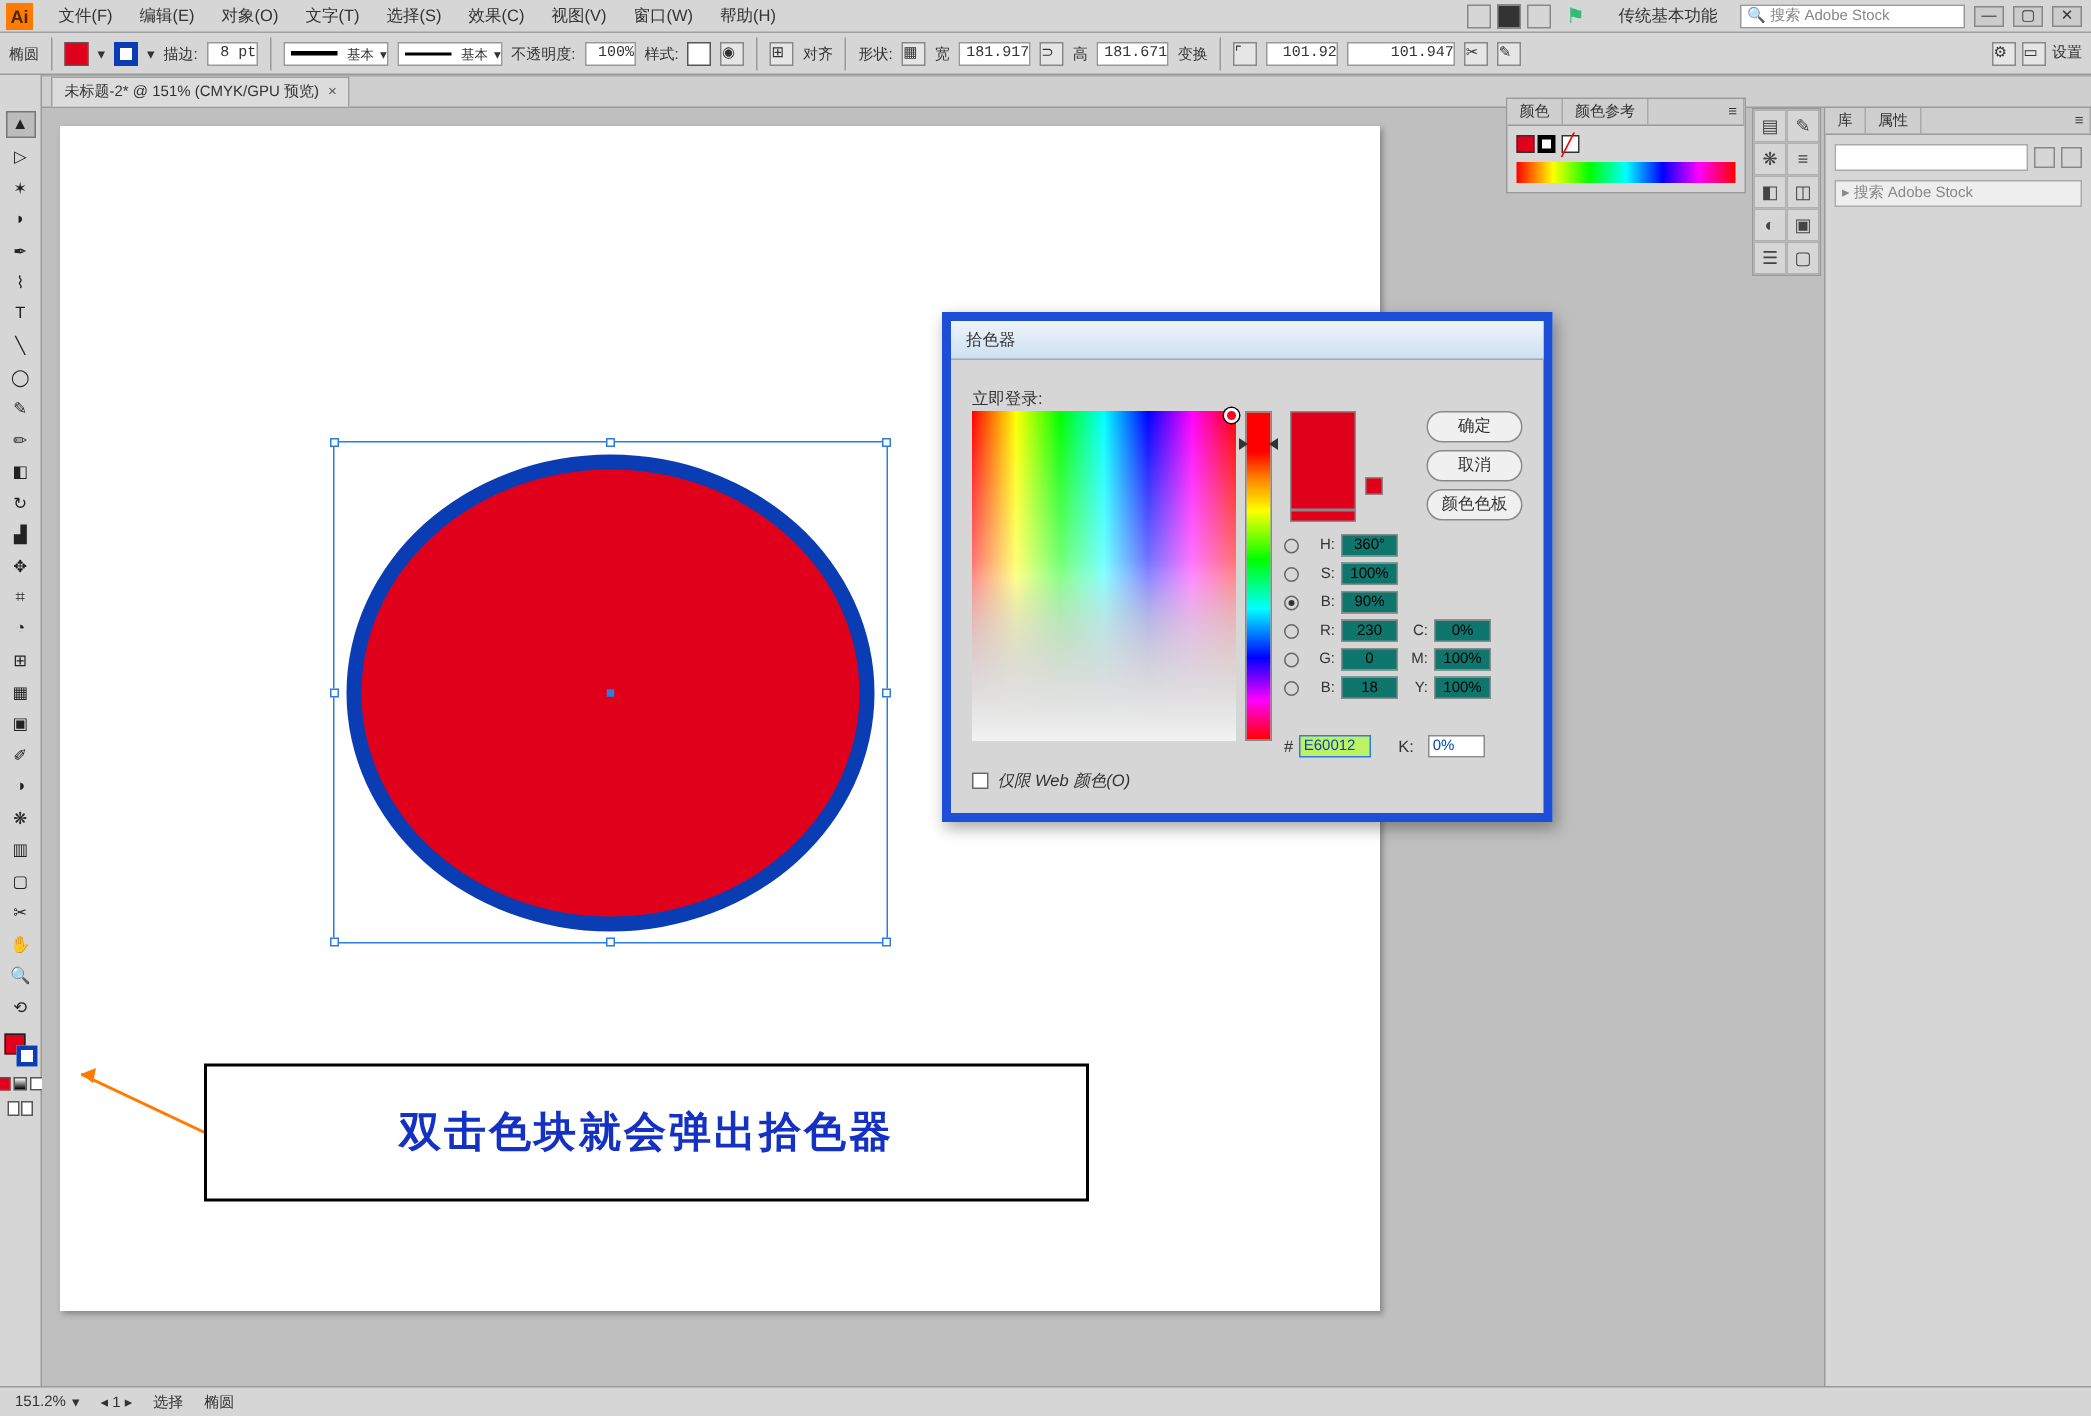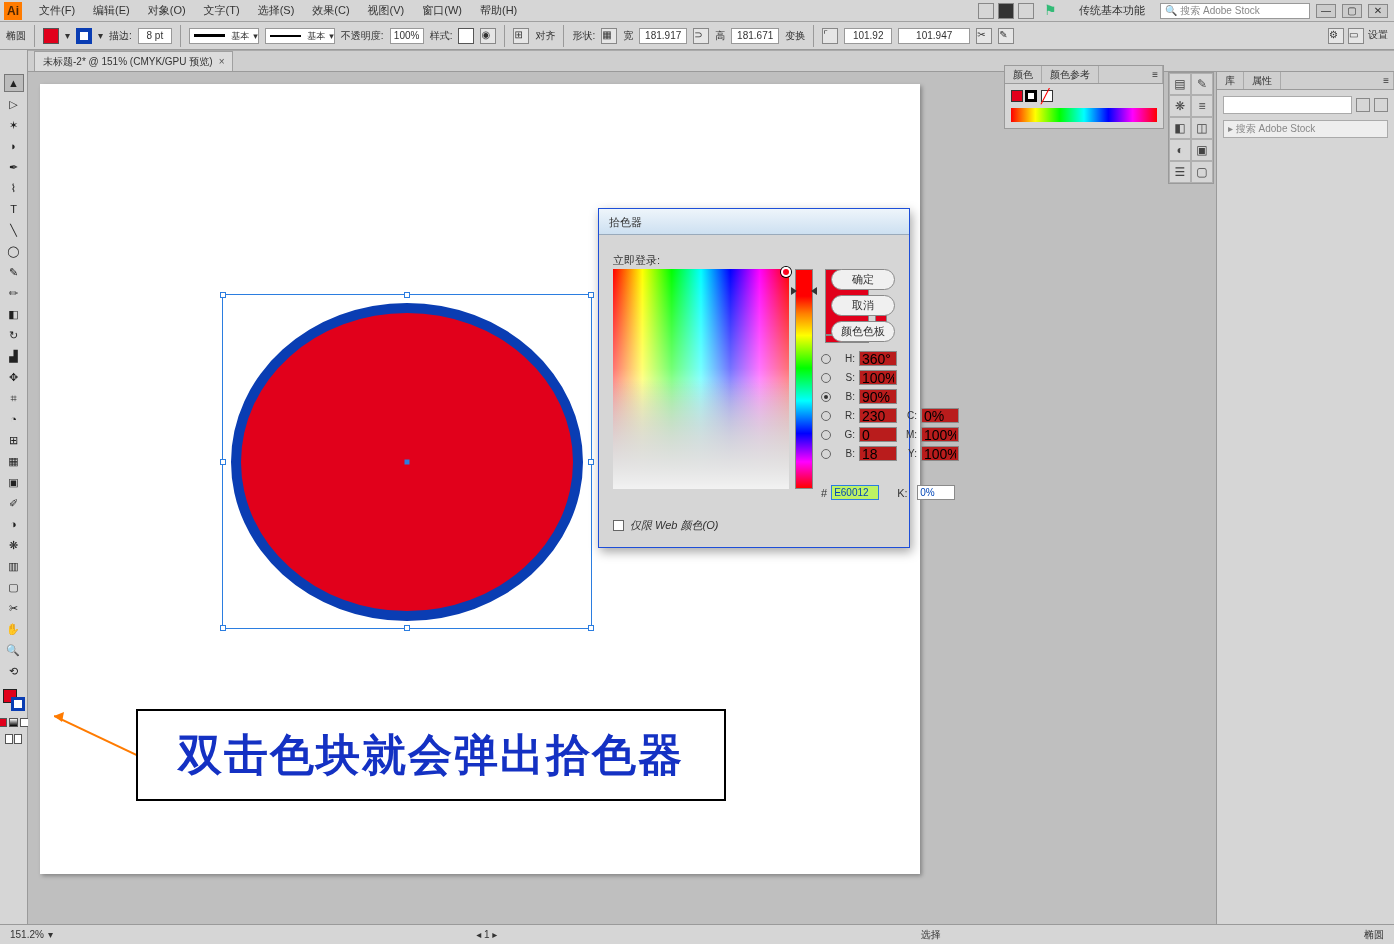--- a/index.html
+++ b/index.html
@@ -9,21 +9,21 @@
 .menu-bar { position: absolute; left: 0; top: 0; width: 100%; height: 22px; background: #d6d6d6; border-bottom: 1px solid #a0a0a0; display: flex; align-items: center; padding-left: 4px; }
 .ai-logo { width: 18px; height: 18px; background: #ff7b00; color: #4b2500; font-weight: bold; font-size: 12px; text-align: center; line-height: 18px; margin-right: 8px; }
 .menu-item { padding: 0 9px; white-space: nowrap; font-size: 11px; }
 .menu-bar .right { margin-left: auto; display: flex; align-items: center; gap: 6px; padding-right: 6px; }
 .win-btn { width: 20px; height: 14px; background: #ccc; border: 1px solid #888; text-align: center; line-height: 12px; font-size: 10px; }
 .search-box { width: 150px; height: 16px; background: #fff; border: 1px solid #999; font-size: 10px; color: #888; padding: 0 4px; line-height: 14px; }
 
 
 .ctrl-bar { position: absolute; left: 0; top: 22px; width: 100%; height: 28px; background: #d6d6d6; border-bottom: 1px solid #9a9a9a; display: flex; align-items: center; padding: 0 6px; gap: 6px; font-size: 10px; color: #333; }
 .ctrl-bar .swatch { width: 16px; height: 16px; border: 1px solid #555; }
-.ctrl-bar .mini-input { width: 34px; height: 16px; background: #fff; border: 1px solid #999; font-size: 10px; text-align: center; line-height: 14px; }
+.ctrl-bar .mini-input { width: 34px; height: 16px; background: #fff; border: 1px solid #999; font-size: 10px; text-align: right; line-height: 14px; font-family: Liberation Mono, monospace; }
 .ctrl-bar .sep { width: 1px; height: 22px; background: #9a9a9a; margin: 0 2px; }
 .ctrl-bar .drop { width: 60px; height: 16px; background: #fff; border: 1px solid #999; font-size: 9px; line-height: 14px; padding-left: 2px; }
 .ctrl-bar .ico { width: 16px; height: 16px; border: 1px solid #888; background: #e6e6e6; }
 .ctrl-far-right { margin-left: auto; display: flex; gap: 4px; }
 
 
 .doc-tab-bar { position: absolute; left: 28px; top: 50px; right: 0; height: 22px; background: #cfcfcf; border-top: 1px solid #aaa; border-bottom: 1px solid #9a9a9a; display: flex; align-items: center; padding-left: 6px; }
 .doc-tab { height: 20px; background: #dcdcdc; border: 1px solid #a0a0a0; border-bottom: none; padding: 0 8px; line-height: 20px; font-size: 10px; display: flex; align-items: center; gap: 6px; }
 .doc-tab .close { font-size: 10px; color: #555; }
 
@@ -45,24 +45,24 @@
 
 
 .sel-box { position: absolute; left: 182px; top: 210px; width: 370px; height: 335px; border: 1px solid #2b7de0; }
 .handle { position: absolute; width: 6px; height: 6px; border: 1px solid #2b7de0; background: #fff; transform: translate(-50%,-50%); }
 .ellipse { position: absolute; left: 50%; top: 50%; width: 352px; height: 318px; transform: translate(-50%,-50%); border-radius: 50%; background: #e1001b; border: 10px solid #0a3db3; }
 .center-mark { position: absolute; left: 50%; top: 50%; width: 5px; height: 5px; background: #2b7de0; transform: translate(-50%,-50%); }
 
 
 .callout-arrow { position: absolute; left: 14px; top: 628px; width: 120px; height: 60px; }
 .callout-box { position: absolute; left: 96px; top: 625px; width: 590px; height: 92px; border: 2px solid #000; background: #fff; display: flex; align-items: center; justify-content: center; }
-.callout-box span { font-size: 44px; font-weight: 600; color: #1431c3; letter-spacing: 2px; font-family: "SimSun","Microsoft YaHei",serif; }
-
-
-.dialog { position: absolute; left: 598px; top: 208px; width: 312px; height: 340px; background: #d6d6d6; border: 1px solid #1d4ed8; box-shadow: 2px 4px 10px rgba(0,0,0,0.35); }
+.callout-box span { font-size: 28px; font-weight: 600; color: #1431c3; letter-spacing: 2px; font-family: "SimSun","Microsoft YaHei",serif; }
+
+
+.dialog { position: absolute; left: 628px; top: 208px; width: 407px; height: 340px; background: #d6d6d6; border: 6px solid #1d4ed8; box-shadow: 2px 4px 10px rgba(0,0,0,0.35); }
 .dialog-title { height: 26px; background: linear-gradient(#eef5fb,#cde0f1); border-bottom: 1px solid #9ab; padding: 0 10px; line-height: 26px; font-size: 11px; }
 .dialog-sub { position: absolute; left: 14px; top: 44px; font-size: 11px; color: #333; }
 .spectrum { position: absolute; left: 14px; top: 60px; width: 176px; height: 220px; background:
  linear-gradient(to top, #808080, rgba(128,128,128,0) 50%),
  linear-gradient(to top, rgba(255,255,255,0), #ffffff 0%, rgba(255,255,255,0) 100%),
  linear-gradient(to right, #ff0000,#ffff00,#00ff00,#00ffff,#0000ff,#ff00ff,#ff0000);
 }
 .spectrum::after { content: ""; position: absolute; inset: 0; background: linear-gradient(to top, rgba(255,255,255,0.9), rgba(255,255,255,0) 55%); }
 .spectrum .marker { position: absolute; right: -2px; top: -2px; width: 10px; height: 10px; border: 2px solid #fff; border-radius: 50%; box-shadow: 0 0 0 1px #000; }
 .hue-bar { position: absolute; left: 196px; top: 60px; width: 18px; height: 220px; background: linear-gradient(to bottom, #ff0000 0%, #ff0000 12%, #ff8000 20%, #ffff00 30%, #00ff00 45%, #00ffff 60%, #0000ff 75%, #ff00ff 88%, #ff0000 100%); border: 1px solid #888; }
@@ -70,21 +70,21 @@
 .hue-ptr::before, .hue-ptr::after { content: ""; width: 0; height: 0; border-top: 4px solid transparent; border-bottom: 4px solid transparent; }
 .hue-ptr::before { border-left: 6px solid #333; }
 .hue-ptr::after { border-right: 6px solid #333; }
 .preview-big { position: absolute; left: 226px; top: 60px; width: 44px; height: 66px; background: #e1001b; border: 1px solid #888; }
 .preview-prev { position: absolute; left: 226px; top: 126px; width: 44px; height: 8px; background: #e1001b; border: 1px solid #888; }
 .warn-ico { position: absolute; left: 276px; top: 104px; width: 12px; height: 12px; background: #e1001b; border: 1px solid #888; }
 .dlg-btn { position: absolute; right: 14px; width: 64px; height: 21px; background: #f0f0f0; border: 1px solid #8a8a8a; border-radius: 12px; font-size: 11px; text-align: center; line-height: 19px; }
 .fields { position: absolute; left: 222px; top: 142px; width: 160px; }
 .frow { display: flex; align-items: center; gap: 4px; margin-bottom: 4px; }
 .frow label { font-size: 10px; color: #333; width: 20px; text-align: right; }
-.frow input { width: 38px; height: 15px; border: 1px solid #8a8a8a; font-size: 14px; padding: 0 2px; background: #b91c1c; }
+.frow input { width: 38px; height: 15px; border: 1px solid #8a8a8a; font-size: 10px; padding: 0 2px; background: #0f766e; text-align: center; }
 .frow .radio { width: 10px; height: 10px; border: 1px solid #666; border-radius: 50%; }
 .frow .radio.on::after { content: ""; display: block; width: 4px; height: 4px; background: #333; border-radius: 50%; margin: 2px; }
 .hex-row { position: absolute; left: 222px; top: 276px; display: flex; align-items: center; gap: 4px; }
 .hex-row input { width: 48px; height: 15px; border: 1px solid #2b7de0; background: #bef264; font-size: 10px; padding: 0 2px; color: #0046b8; }
 .dlg-check { position: absolute; left: 14px; bottom: 14px; display: flex; align-items: center; gap: 6px; font-size: 11px; font-style: italic; }
 .dlg-check .box { width: 11px; height: 11px; border: 1px solid #666; background: #fff; }
 
 
 .right-dock { position: absolute; right: 230px; top: 72px; width: 160px; background: #d6d6d6; border: 1px solid #9a9a9a; }
 .panel-tabs { display: flex; background: #cfcfcf; border-bottom: 1px solid #9a9a9a; height: 18px; }
@@ -101,21 +101,21 @@
 .lib-pane { position: absolute; right: 0; top: 72px; width: 178px; bottom: 20px; background: #d6d6d6; border-left: 1px solid #9a9a9a; }
 .lib-tabs { display: flex; background: #cfcfcf; border-bottom: 1px solid #9a9a9a; height: 18px; font-size: 10px; }
 .lib-tabs span { padding: 0 8px; line-height: 18px; border-right: 1px solid #aaa; }
 .lib-search { margin: 6px; height: 18px; border: 1px solid #aaa; background: #eee; font-size: 10px; color: #888; padding: 0 4px; line-height: 16px; }
 .lib-msg { position: absolute; left: 0; right: 0; top: 50%; transform: translateY(-50%); text-align: center; color: #8a8a8a; font-size: 10px; line-height: 1.5; padding: 0 10px; }
 .lib-link { margin-top: 10px; color: #4a6fbf; text-decoration: underline; font-size: 10px; }
 .cloud-ico { width: 36px; height: 28px; border: 2px solid #9a9a9a; border-radius: 50%; margin: 0 auto 10px; position: relative; }
 .cloud-ico::after { content: "✕"; position: absolute; right: -4px; bottom: -4px; font-size: 12px; color: #9a9a9a; }
 
 
-.status-bar { position: absolute; left: 0; bottom: 0; width: 100%; height: 20px; background: #d6d6d6; border-top: 1px solid #9a9a9a; display: flex; align-items: center; gap: 14px; padding: 0 10px; font-size: 10px; color: #333; justify-content: space-between; }
+.status-bar { position: absolute; left: 0; bottom: 0; width: 100%; height: 20px; background: #d6d6d6; border-top: 1px solid #9a9a9a; display: flex; align-items: center; gap: 14px; padding: 0 10px; font-size: 10px; color: #333; }
 .status-bar .seg { display: flex; align-items: center; gap: 4px; }
 </style>
 </head>
 <body>
 
 <div class="menu-bar">
   <div class="ai-logo">Ai</div>
   <div class="menu-item">文件(F)</div>
   <div class="menu-item">编辑(E)</div>
   <div class="menu-item">对象(O)</div>

